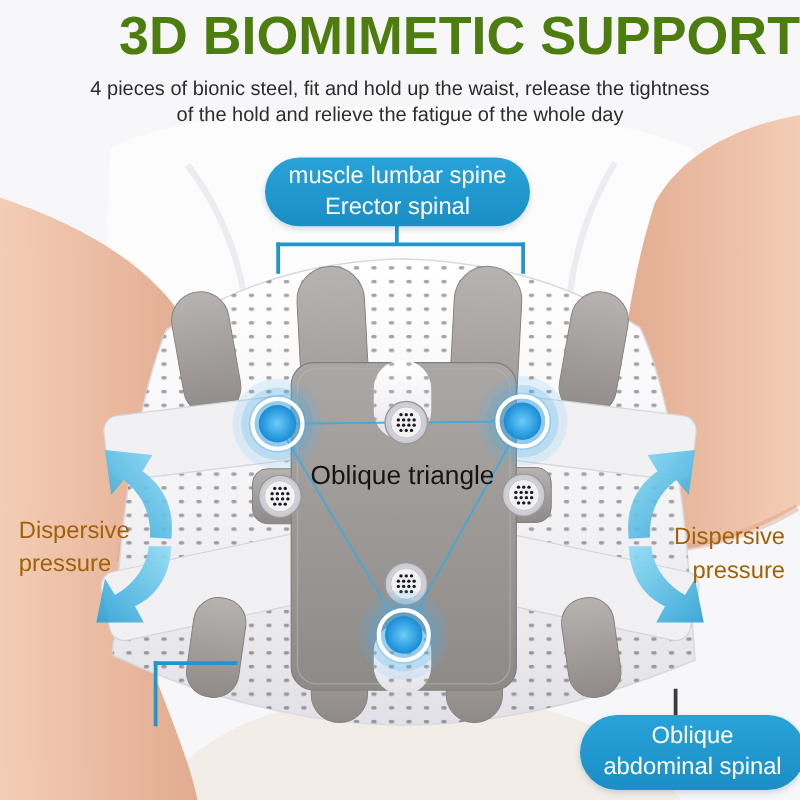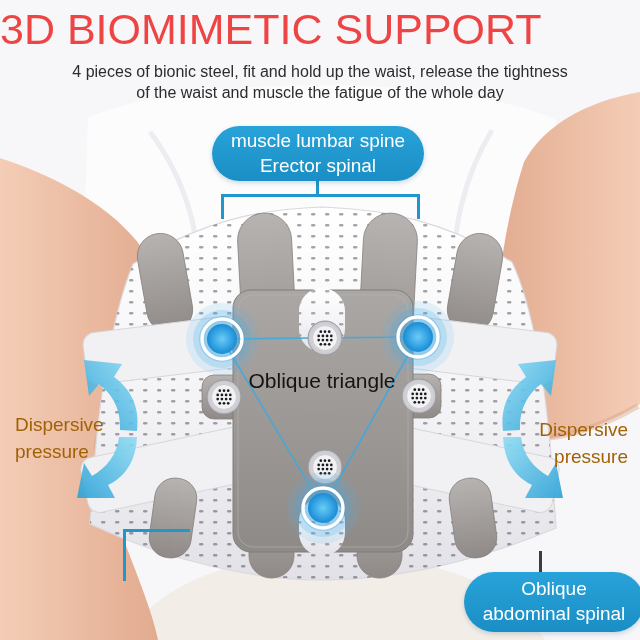--- a/index.html
+++ b/index.html
@@ -1,20 +1,20 @@
 <!DOCTYPE html>
 <html><head>
 <meta charset="utf-8">
 <style>
   html,body{margin:0;padding:0;width:640px;height:640px;overflow:hidden;}
   .stage{position:relative;width:640px;height:640px;background:#f7f7f9;overflow:hidden;
          font-family:"Liberation Sans",sans-serif;}
   svg.scene{position:absolute;left:0;top:0;}
-  .title{position:absolute;top:5px;left:0;right:0;text-align:left;
-         font-size:43px;font-weight:400;color:#ef4444;letter-spacing:0;}
+  .title{position:absolute;top:5px;left:0;right:0;text-align:right;
+         font-size:43px;font-weight:700;color:#4d7c0f;letter-spacing:0;}
   .subtitle{position:absolute;top:62px;left:0;right:0;text-align:center;
             font-size:16px;line-height:1.3;color:#2c2c2c;}
   .pill{position:absolute;background:linear-gradient(180deg,#28a3d9,#1a8ec5);color:#fff;
         display:flex;flex-direction:column;align-items:center;justify-content:center;
         text-align:center;box-shadow:0 2px 5px rgba(0,70,110,.2);}
   .pill-top{left:212px;top:126px;width:212px;height:55px;border-radius:28px;font-size:19px;line-height:1.3;}
   .pill-ld{left:40px;top:577px;width:171px;height:48px;border-radius:25px;font-size:20px;}
   .pill-ob{left:464px;top:572px;width:180px;height:60px;border-radius:30px;font-size:19px;line-height:1.3;}
   .stem-top{position:absolute;left:316px;top:178px;width:3px;height:17px;background:#1f96cc;}
   .bracket-top{position:absolute;left:221px;top:194px;width:193px;height:22px;
@@ -169,21 +169,21 @@
       <use href="#arrowsR"></use>
     </g>
     <g transform="matrix(-1 0 0 1 640 0)">
       <use href="#arrowsR"></use>
     </g>
   </svg>
 
   <div class="title">3D BIOMIMETIC SUPPORT</div>
   <div class="subtitle">
     <div>4 pieces of bionic steel, fit and hold up the waist, release the tightness</div>
-    <div>of the waist and muscle the fatigue of the whole day</div>
+    <div>of the hold and relieve the fatigue of the whole day</div>
   </div>
 
   <div class="stem-top"></div>
   <div class="bracket-top"></div>
   <div class="pill pill-top">
     <div>muscle lumbar spine</div>
     <div>Erector spinal</div>
   </div>
 
   <div class="label-gt">Oblique triangle</div>

